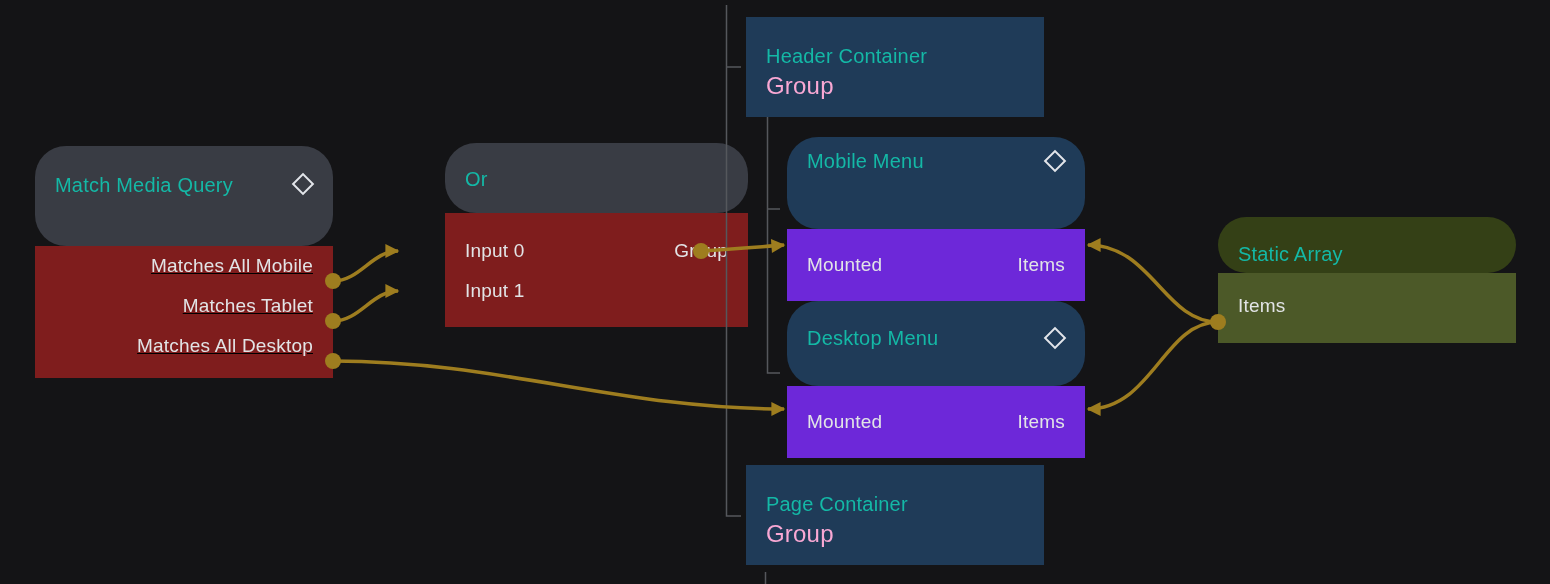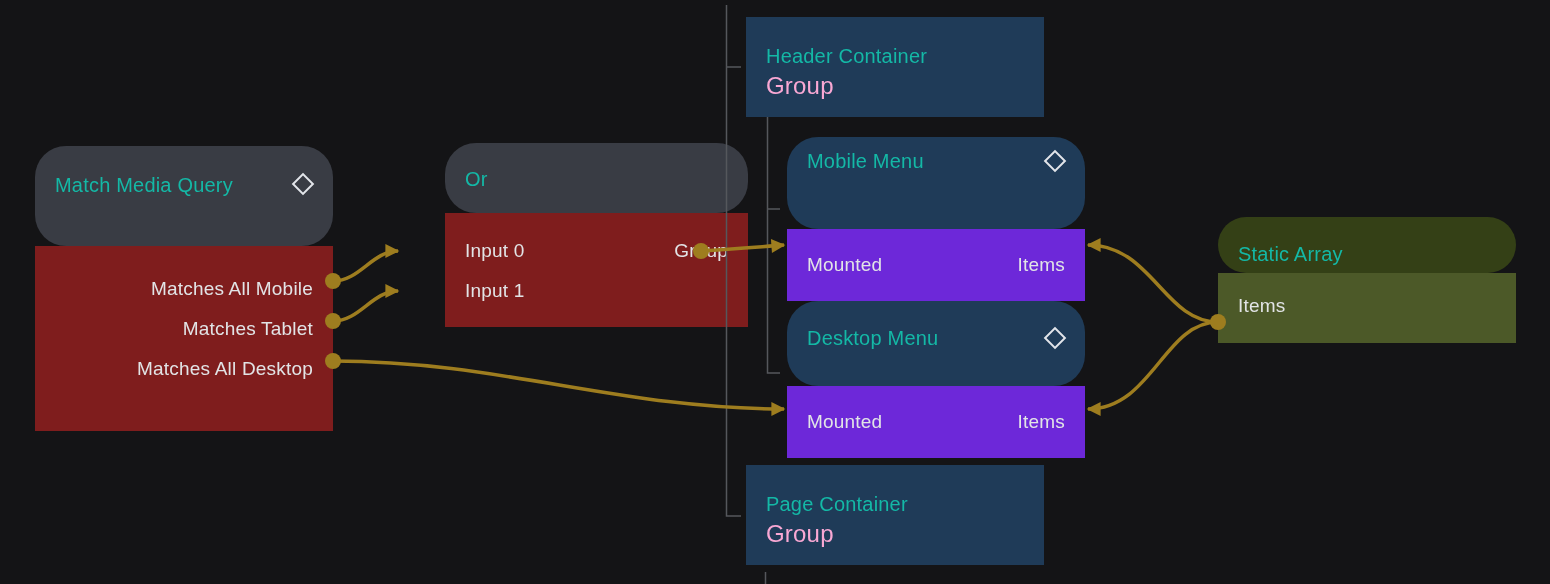--- a/index.html
+++ b/index.html
@@ -39,21 +39,21 @@
   .blue .node-header{background:#1f3b58;}
   .blue .node-body{background:#6d28d9;}
   .solid-blue{background:#1f3b58;box-sizing:border-box;}
   
   .olive .node-header{background:#344016;}
   .olive .node-body{background:#4c5928;}
   
   #n-match-media-query{left:35px;top:146px;width:298px;}
   #n-match-media-query .node-header{height:100px;padding:24px 22px 0 20px;}
   #n-match-media-query .diamond{margin-top:6px;}
-  #n-match-media-query .node-body{height:185px;padding-top:23px;}
+  #n-match-media-query .node-body{height:132px;padding-top:0;text-decoration:underline;}
   #n-or{left:400px;top:143px;width:303px;margin-left:45px;}
   #n-or .node-header{height:70px;padding:21px 22px 0 20px;}
   #n-or .node-body{height:114px;padding-top:18px;}
   #n-header-container{left:746px;top:17px;width:298px;height:100px;padding:24px 20px 0 20px;}
   #n-mobile-menu{left:787px;top:137px;width:298px;}
   #n-mobile-menu .node-header{height:92px;padding:9px 22px 0 20px;}
   #n-mobile-menu .diamond{margin-top:7px;}
   #n-mobile-menu .node-body{height:72px;padding-top:16px;}
   #n-desktop-menu{left:787px;top:301px;width:298px;}
   #n-desktop-menu .node-header{height:85px;padding:22px 22px 0 20px;}

